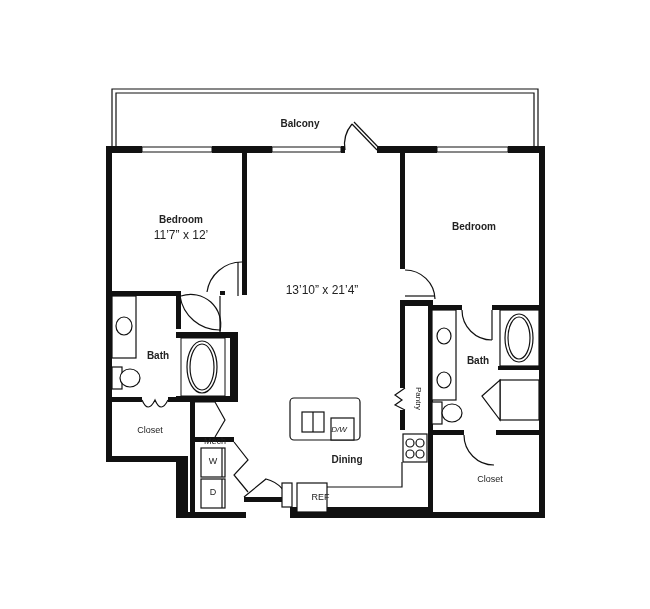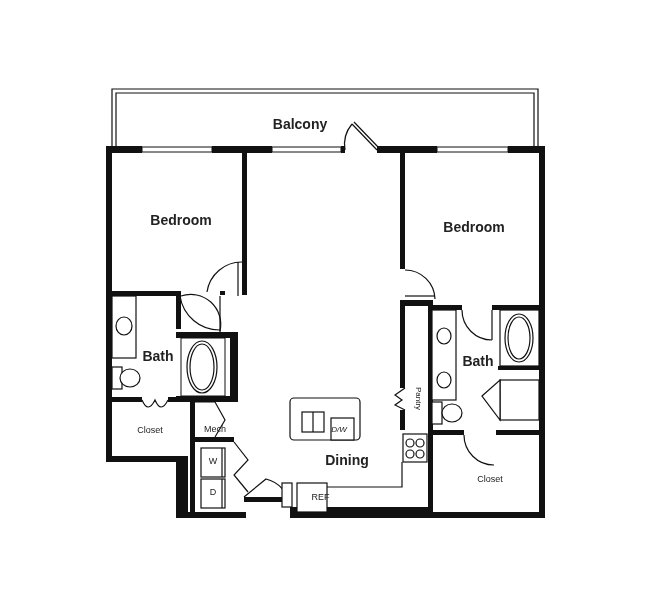--- a/index.html
+++ b/index.html
@@ -1,19 +1,19 @@
 <!DOCTYPE html>
 <html><head>
 <meta charset="utf-8">
 <style>
   html, body { margin: 0; padding: 0; background: #ffffff; }
   body { width: 650px; height: 609px; position: relative; overflow: hidden; font-family: "Liberation Sans", sans-serif; }
   svg.plan { position: absolute; left: 0; top: 0; }
   .lbl { position: absolute; text-align: center; color: #222; font-family: "Liberation Sans", sans-serif; }
-  .room-name { font-weight: bold; font-size: 14px; line-height: 16px; }
+  .room-name { font-weight: bold; font-size: 10px; line-height: 16px; }
   .room-dim { font-size: 12px; line-height: 14px; }
   .small { font-size: 9px; }
   .tiny { font-size: 8px; }
 </style>
 </head>
 <body>
 
 <svg class="plan" width="650" height="609" viewBox="0 0 650 609">
   <g fill="none" stroke="#111" stroke-width="1.2">
 
@@ -165,33 +165,35 @@
     <line x1="222" y1="479" x2="222" y2="508"></line>
 
     <path d="M405,388 L395,395 L402,400 L395,405 L405,410" fill="none"></path>
   </g>
 </svg>
 
 <div class="lbl room-name" style="left:250px; top:116px; width:100px;">Balcony</div>
 
 <div class="lbl" style="left:120px; top:212px; width:122px;">
   <div class="room-name">Bedroom</div>
+  <div class="room-dim">11’7” x 12’</div>
 </div>
 
 <div class="lbl" style="left:410px; top:219px; width:128px;">
   <div class="room-name">Bedroom</div>
 </div>
 
 <div class="lbl" style="left:262px; top:283px; width:120px;">
+  <div class="room-dim">13’10” x 21’4”</div>
 </div>
 
 <div class="lbl room-name" style="left:138px; top:348px; width:40px;">Bath</div>
 <div class="lbl room-name" style="left:458px; top:353px; width:40px;">Bath</div>
 <div class="lbl room-name" style="left:312px; top:452px; width:70px;">Dining</div>
 <div class="lbl small" style="left:125px; top:425px; width:50px;">Closet</div>
 <div class="lbl small" style="left:460px; top:474px; width:60px;">Closet</div>
-<div class="lbl small" style="left:198px; top:424px; width:34px;">Mech</div>
+<div class="lbl small" style="left:198px; top:436px; width:34px;">Mech</div>
 <div class="lbl tiny" style="left:402px; top:394px; width:32px; transform: rotate(90deg);">Pantry</div>
 
 <div class="lbl small" style="left:202px; top:456px; width:22px;">W</div>
 <div class="lbl small" style="left:202px; top:487px; width:22px;">D</div>
 <div class="lbl tiny" style="left:331px; top:425px; width:16px;font-style:italic;">D/W</div>
 <div class="lbl small" style="left:297px; top:492px; width:47px;">REF</div>
 
 </body></html>

